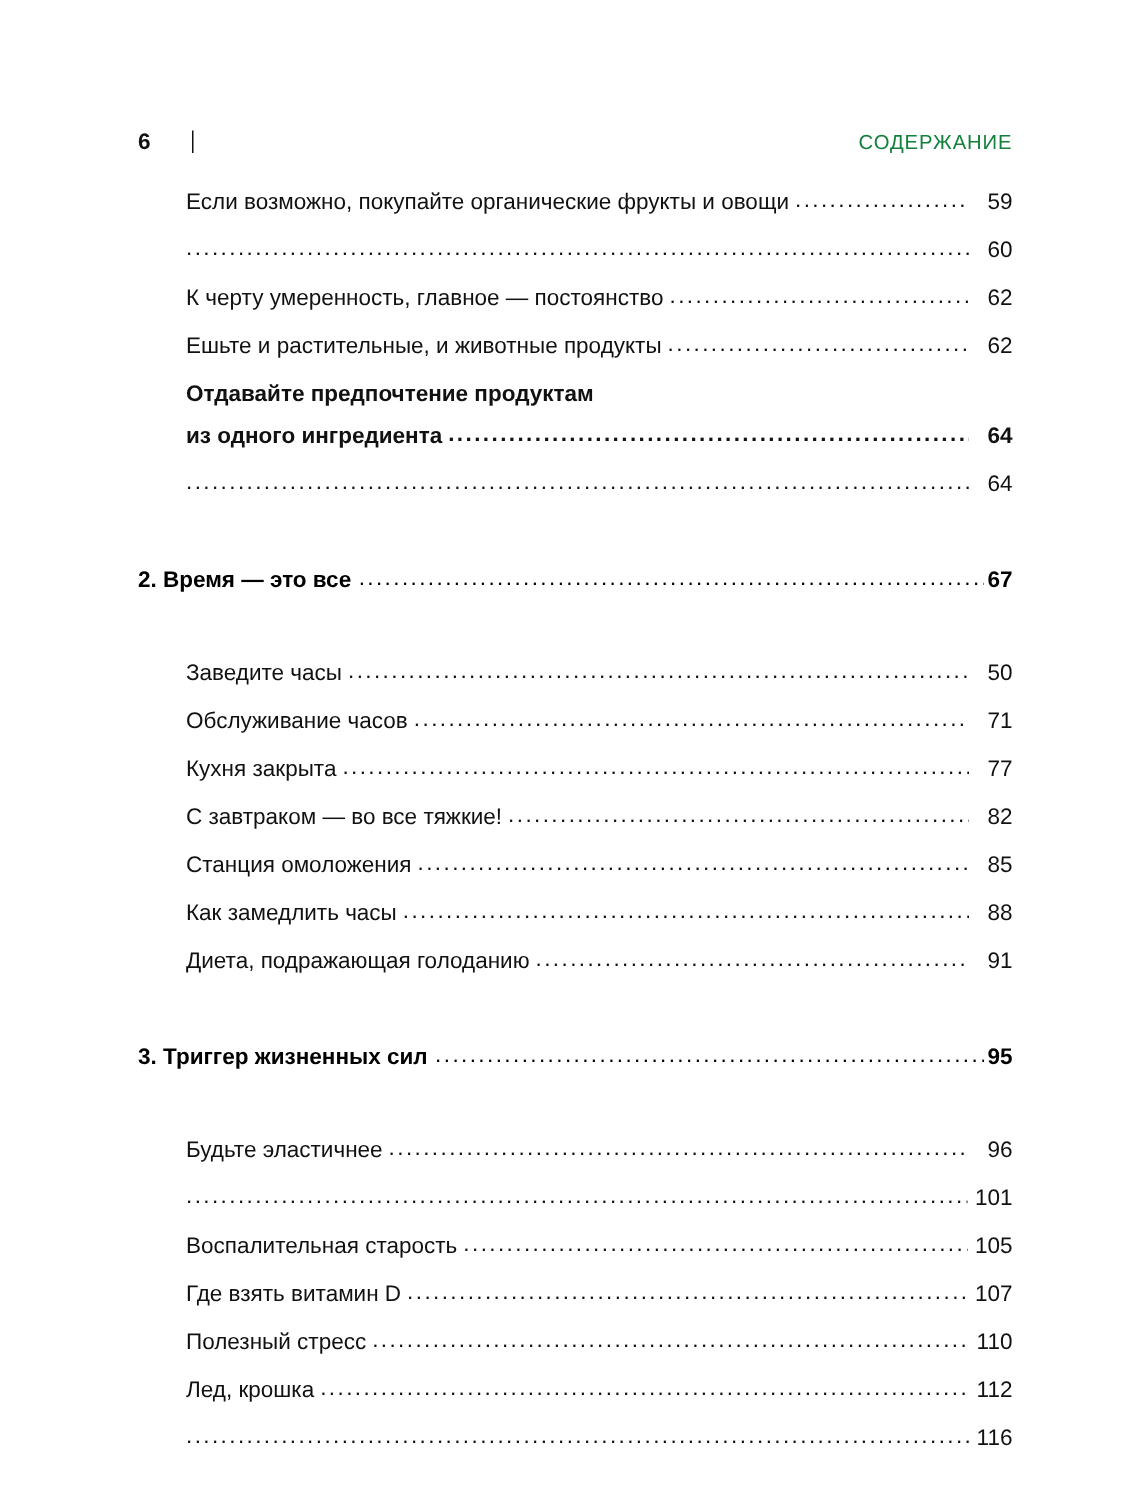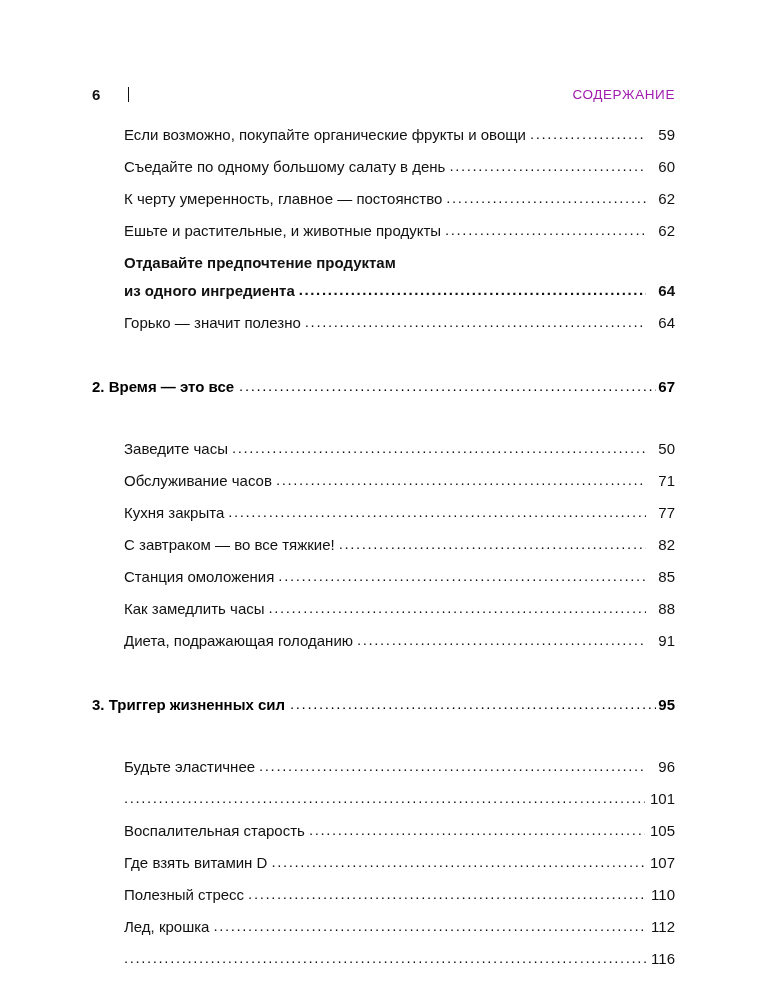--- a/index.html
+++ b/index.html
@@ -41,21 +41,21 @@
     display: inline-block;
     width: 1px;
     height: 15px;
     background: #111;
     margin-left: 28px;
   }
   .running-title {
     margin-left: auto;
     font-size: 13.5px;
     letter-spacing: 0.6px;
-    color: #a21caf;
+    color: #15803d;
   }
 
   
   .toc {
     position: absolute;
     top: 126px;
     left: 92px;
     width: 583px;
   }
 
@@ -147,21 +147,20 @@
   </div>
 
   <div class="toc">
 
     <div class="entry sub">
       <span class="txt">Если возможно, покупайте органические фрукты и овощи</span>
       <span class="leader">......................................................................................................................................................</span>
       <span class="pg">59</span>
     </div>
     <div class="entry sub">
-      <span class="txt">Съедайте по одному большому салату в день</span>
       <span class="leader">......................................................................................................................................................</span>
       <span class="pg">60</span>
     </div>
     <div class="entry sub">
       <span class="txt">К черту умеренность, главное — постоянство</span>
       <span class="leader">......................................................................................................................................................</span>
       <span class="pg">62</span>
     </div>
     <div class="entry sub">
       <span class="txt">Ешьте и растительные, и животные продукты</span>
@@ -174,21 +173,20 @@
       <span class="line2">
         <span class="txt">из одного ингредиента</span>
         <span class="leader">......................................................................................................................................................</span>
         <span class="pg">64</span>
       </span>
     </div>
 
     <div style="height:14px"></div>
 
     <div class="entry sub">
-      <span class="txt">Горько — значит полезно</span>
       <span class="leader">......................................................................................................................................................</span>
       <span class="pg">64</span>
     </div>
 
     <div class="gap-before-chapter"></div>
     <div class="chapter">
       <span class="txt">2. Время — это все</span>
       <span class="leader">......................................................................................................................................................</span>
       <span class="pg">67</span>
     </div>

